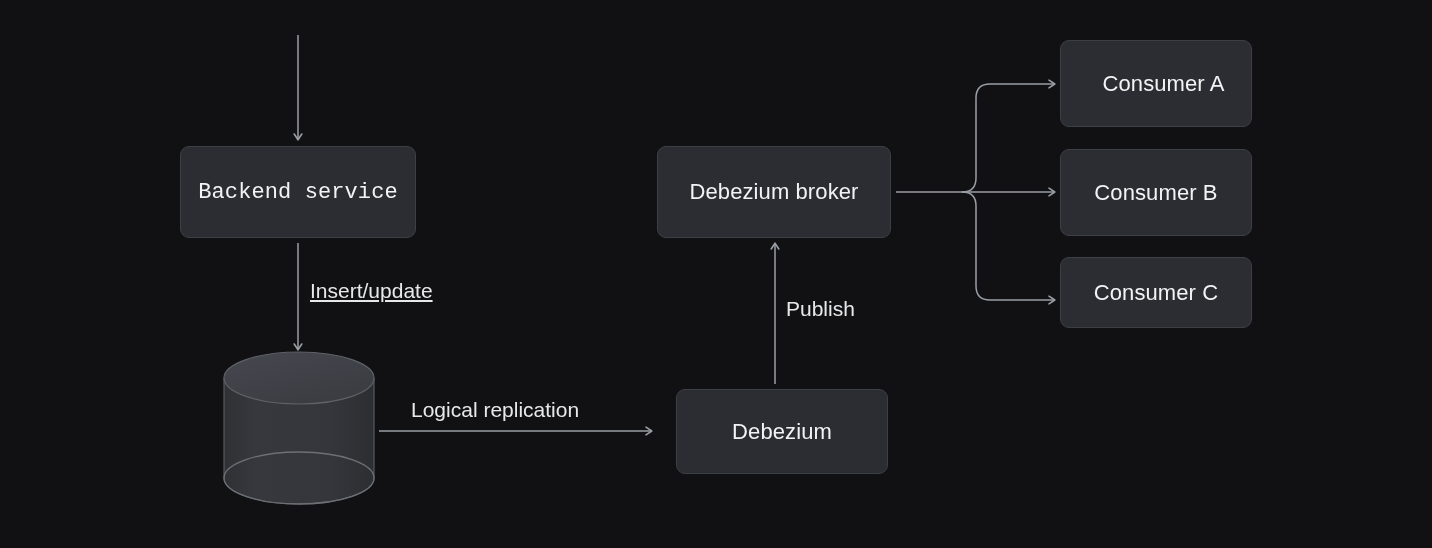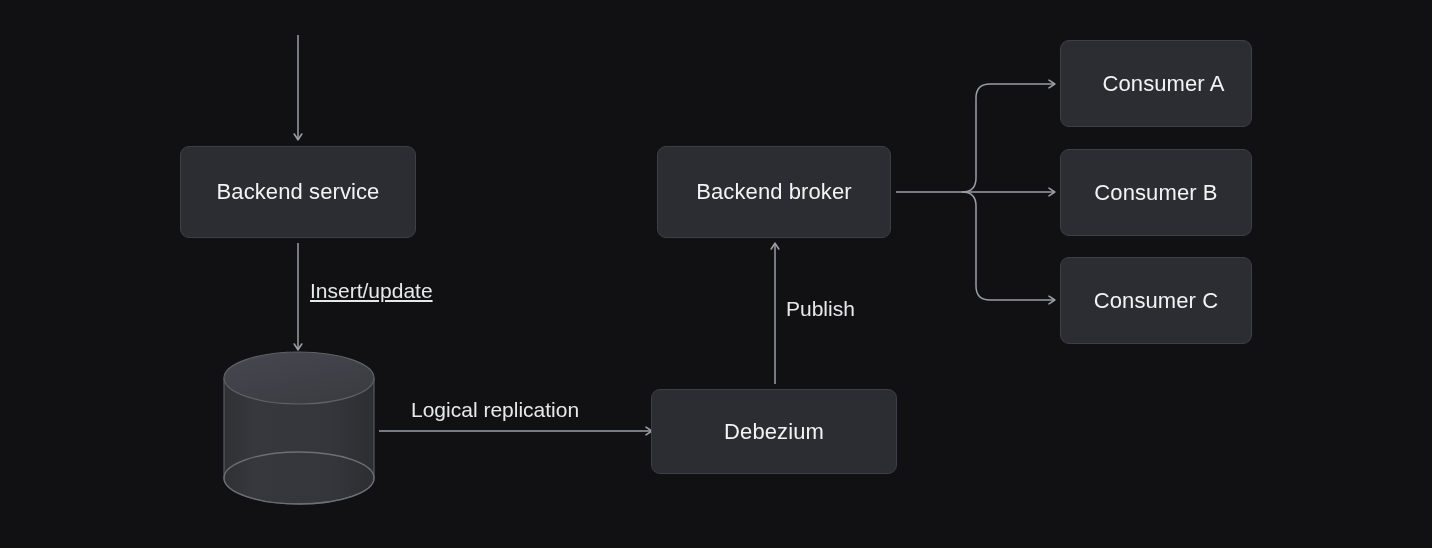--- a/index.html
+++ b/index.html
@@ -111,41 +111,41 @@
           <stop offset="0%" stop-color="#45484e"></stop>
           <stop offset="100%" stop-color="#3a3c42"></stop>
         </linearGradient>
       </defs>
       <path d="M 6,28 L 6,128 A 75,26 0 0 0 156,128 L 156,28 Z" fill="url(#bodyGrad)" stroke="#575a60" stroke-width="1.2"></path>
       <ellipse cx="81" cy="128" rx="75" ry="26" fill="none" stroke="#6c7076" stroke-width="1.3"></ellipse>
       <ellipse cx="81" cy="28" rx="75" ry="26" fill="url(#topGrad)" stroke="#5e6167" stroke-width="1.2"></ellipse>
     </svg>
   </div>
 
-  <div class="node" style="left:180px; top:146px; width:236px; height:92px;">
+  <div class="node" style="left:180px; top:146px; width:236px; height:92px;font-family:Liberation Mono, monospace;">
     <span>Backend service</span>
   </div>
 
   <div class="node" style="left:657px; top:146px; width:234px; height:92px;">
-    <span>Backend broker</span>
+    <span>Debezium broker</span>
   </div>
 
-  <div class="node" style="left:651px; top:389px; width:246px; height:85px;">
+  <div class="node" style="left:676px; top:389px; width:212px; height:85px;">
     <span>Debezium</span>
   </div>
 
   <div class="node" style="left:1060px; top:40px; width:192px; height:87px;padding-left:15px;">
     <span>Consumer A</span>
   </div>
 
   <div class="node" style="left:1060px; top:149px; width:192px; height:87px;text-align:right;">
     <span>Consumer B</span>
   </div>
 
-  <div class="node" style="left:1060px; top:257px; width:192px; height:87px;">
+  <div class="node" style="left:1060px; top:257px; width:192px; height:71px;">
     <span>Consumer C</span>
   </div>
 
   <div class="edge-label" style="left:310px; top:279px;text-decoration:underline;">Insert/update</div>
 
   <div class="edge-label" style="left:411px; top:398px;">Logical replication</div>
 
   <div class="edge-label" style="left:786px; top:297px;text-align:right;">Publish</div>
 
 </div>

